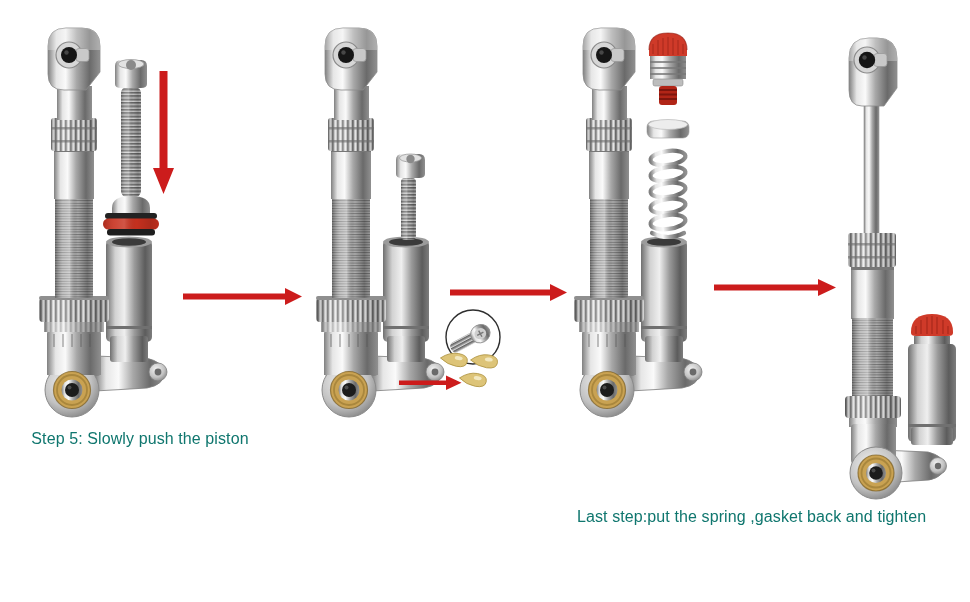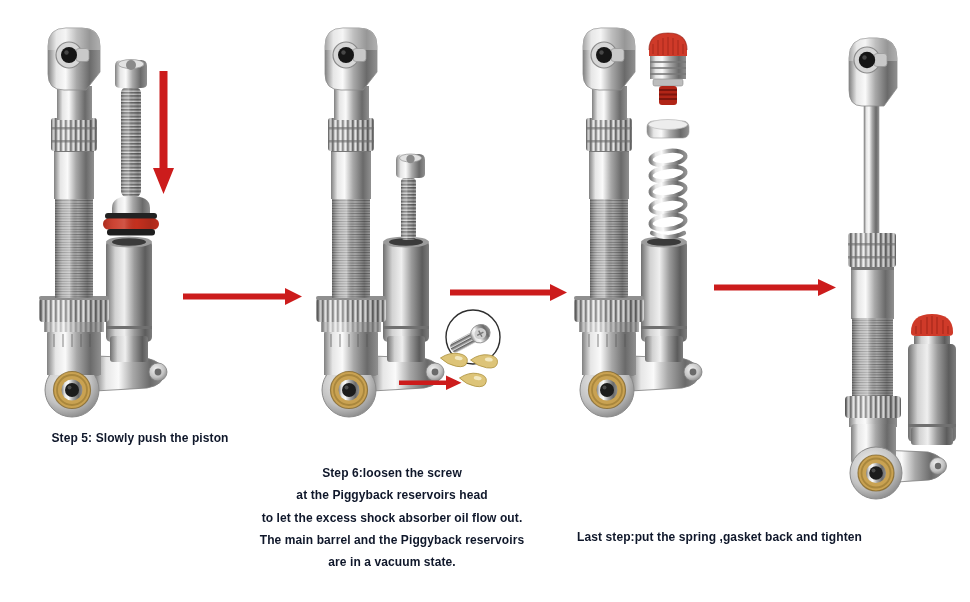--- a/index.html
+++ b/index.html
@@ -2,27 +2,27 @@
 <html><head>
 <meta charset="utf-8">
 <style>
   html,body{margin:0;padding:0;background:#ffffff;}
   #stage{
     position:relative;width:970px;height:602px;background:#ffffff;overflow:hidden;
     font-family:"Liberation Sans", sans-serif;
   }
   #artwork{position:absolute;left:0;top:0;}
   .cap{
-    position:absolute;color:#0f172a;font-size:12px;font-weight:700;
+    position:absolute;color:#0f766e;font-size:16px;font-weight:400;
     letter-spacing:0.1px;
   }
   .cap div{white-space:nowrap;}
   #cap-step5{left:6px;top:427px;width:268px;text-align:center;line-height:23px;}
   #cap-step6{left:200px;top:462px;width:384px;text-align:center;line-height:22.3px;}
-  #cap-last{left:577px;top:506px;line-height:22px;white-space:nowrap;margin-top:20px;}
+  #cap-last{left:577px;top:506px;line-height:22px;white-space:nowrap;}
 </style>
 </head>
 <body>
 
 <div id="stage">
 
 <svg id="artwork" width="970" height="602" viewBox="0 0 970 602" xmlns="http://www.w3.org/2000/svg">
   <defs>
     <linearGradient id="mH" x1="0" y1="0" x2="1" y2="0">
       <stop offset="0" stop-color="#808080"></stop>
@@ -269,23 +269,16 @@
     <rect x="874" y="53.5" width="13" height="13" rx="3" fill="#c9c9c9" stroke="#999999" stroke-width="0.8"></rect>
     <circle cx="867" cy="60" r="8.2" fill="#161616"></circle>
     <circle cx="864.5" cy="57.5" r="2.2" fill="#474747"></circle>
   </g>
 </svg>
 
 <div class="cap" id="cap-step5">
   <div>Step 5: Slowly push the piston</div>
 </div>
 
-<div class="cap" id="cap-step6">
-  <div>Step 6:loosen the screw</div>
-  <div>at the Piggyback reservoirs head</div>
-  <div>to let the excess shock absorber oil flow out.</div>
-  <div>The main barrel and the Piggyback reservoirs</div>
-  <div>are in a vacuum state.</div>
+
+<div class="cap" id="cap-last">Last step:put the spring ,gasket back and tighten</div>
+
 </div>
 
-<div class="cap" id="cap-last">Last step:put the spring ,gasket back and tighten</div>
-
-</div>
-
 </body></html>

